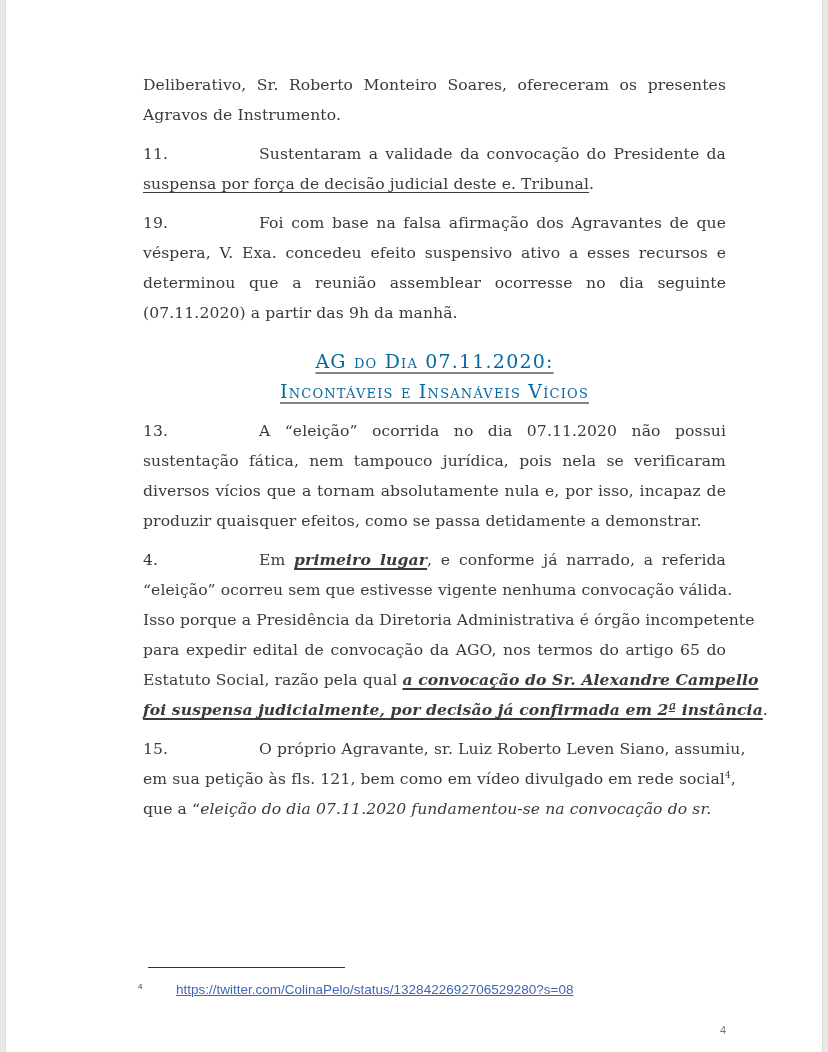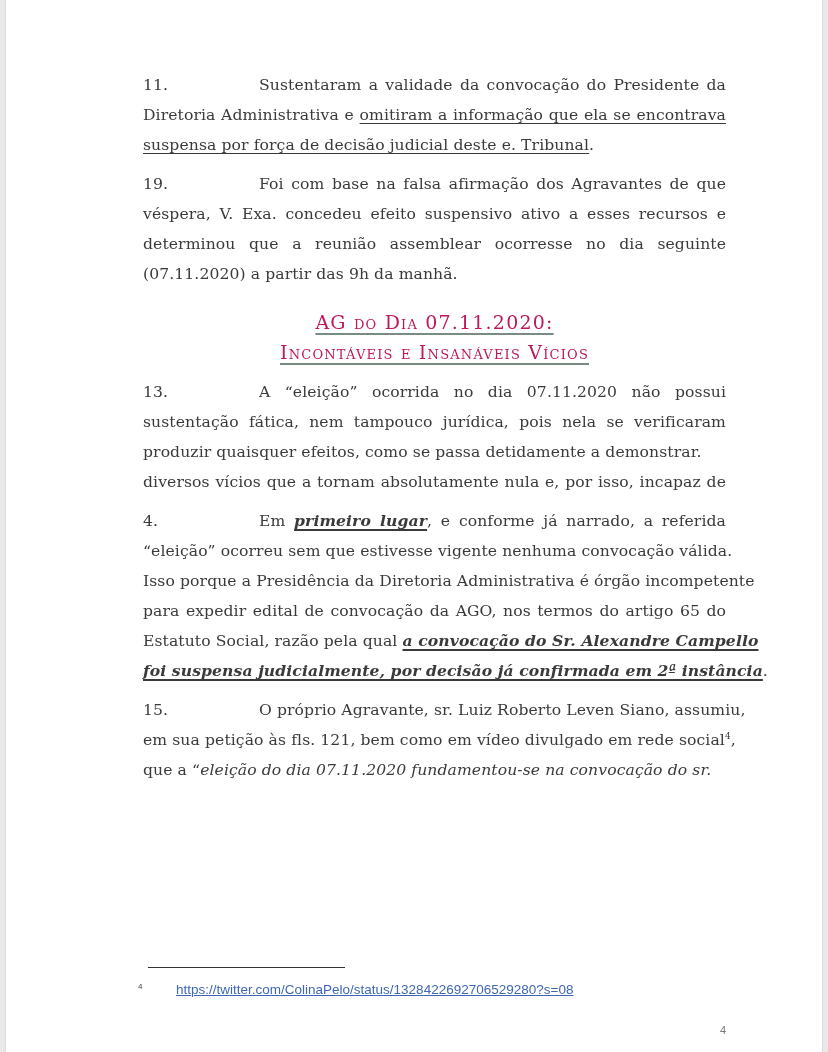--- a/index.html
+++ b/index.html
@@ -53,21 +53,21 @@
     }
     .ul { text-decoration: underline; text-underline-offset: 3px; text-decoration-thickness: 1px; }
     .bi { font-weight: bold; font-style: italic; text-decoration: underline; text-underline-offset: 3px; text-decoration-thickness: 1.5px; margin-top: 16px; }
     .it { font-style: italic; }
     .sup { font-size: 9px; vertical-align: super; line-height: 0; }
 
     .heading-block {
       margin-top: 18px;
       margin-bottom: 10px;
       text-align: center;
-      color: #be185d;
+      color: #0369a1;
       font-family: "DejaVu Serif", "Liberation Serif", serif;
       font-variant: small-caps;
       font-weight: normal;
       letter-spacing: 1.2px;
     }
     .heading {
       font-size: 19px;
       line-height: 30px;
       height: 30px;
       text-decoration: underline;
@@ -111,43 +111,46 @@
       color: #777;
     }
   </style>
 </head>
 <body>
 
 <div class="page">
   <div class="content">
     <div id="paras-before">
         <div class="para">
+          <div class="line"><span>Deliberativo, Sr. Roberto Monteiro Soares, ofereceram os presentes</span></div>
+          <div class="line last"><span>Agravos de Instrumento.</span></div>
+        </div>
+        <div class="para">
           <div class="line"><span class="num">11.</span><span>Sustentaram a validade da convocação do Presidente da</span></div>
-          <div class="line"><span>Diretoria Administrativa e </span><span class="ul">omitiram a informação que ela se encontrava</span></div>
           <div class="line last"><span class="ul">suspensa por força de decisão judicial deste e. Tribunal</span><span>.</span></div>
         </div>
         <div class="para">
           <div class="line"><span class="num">19.</span><span>Foi com base na falsa afirmação dos Agravantes de que</span></div>
           <div class="line"><span>véspera, V. Exa. concedeu efeito suspensivo ativo a esses recursos e</span></div>
           <div class="line"><span>determinou que a reunião assemblear ocorresse no dia seguinte</span></div>
           <div class="line last"><span>(07.11.2020) a partir das 9h da manhã.</span></div>
         </div>
       </div>
 
     <div class="heading-block">
       <div class="heading">AG do Dia 07.11.2020:</div>
       <div class="heading">Incontáveis e Insanáveis Vícios</div>
     </div>
 
     <div id="paras-after">
         <div class="para">
           <div class="line"><span class="num">13.</span><span>A “eleição” ocorrida no dia 07.11.2020 não possui</span></div>
           <div class="line"><span>sustentação fática, nem tampouco jurídica, pois nela se verificaram</span></div>
+          <div class="line"><span>diversos vícios que a tornam absolutamente nula e, por isso, incapaz de</span></div>
           <div class="line last"><span>produzir quaisquer efeitos, como se passa detidamente a demonstrar.</span></div>
-          <div class="line"><span>diversos vícios que a tornam absolutamente nula e, por isso, incapaz de</span></div>
         </div>
         <div class="para">
           <div class="line"><span class="num">4.</span><span>Em </span><span class="bi">primeiro lugar</span><span>, e conforme já narrado, a referida</span></div>
           <div class="line"><span>“eleição” ocorreu sem que estivesse vigente nenhuma convocação válida.</span></div>
           <div class="line"><span>Isso porque a Presidência da Diretoria Administrativa é órgão incompetente</span></div>
           <div class="line"><span>para expedir edital de convocação da AGO, nos termos do artigo 65 do</span></div>
           <div class="line"><span>Estatuto Social, razão pela qual </span><span class="bi">a convocação do Sr. Alexandre Campello</span></div>
           <div class="line last"><span class="bi">foi suspensa judicialmente, por decisão já confirmada em 2ª instância</span><span>.</span></div>
         </div>
         <div class="para">

